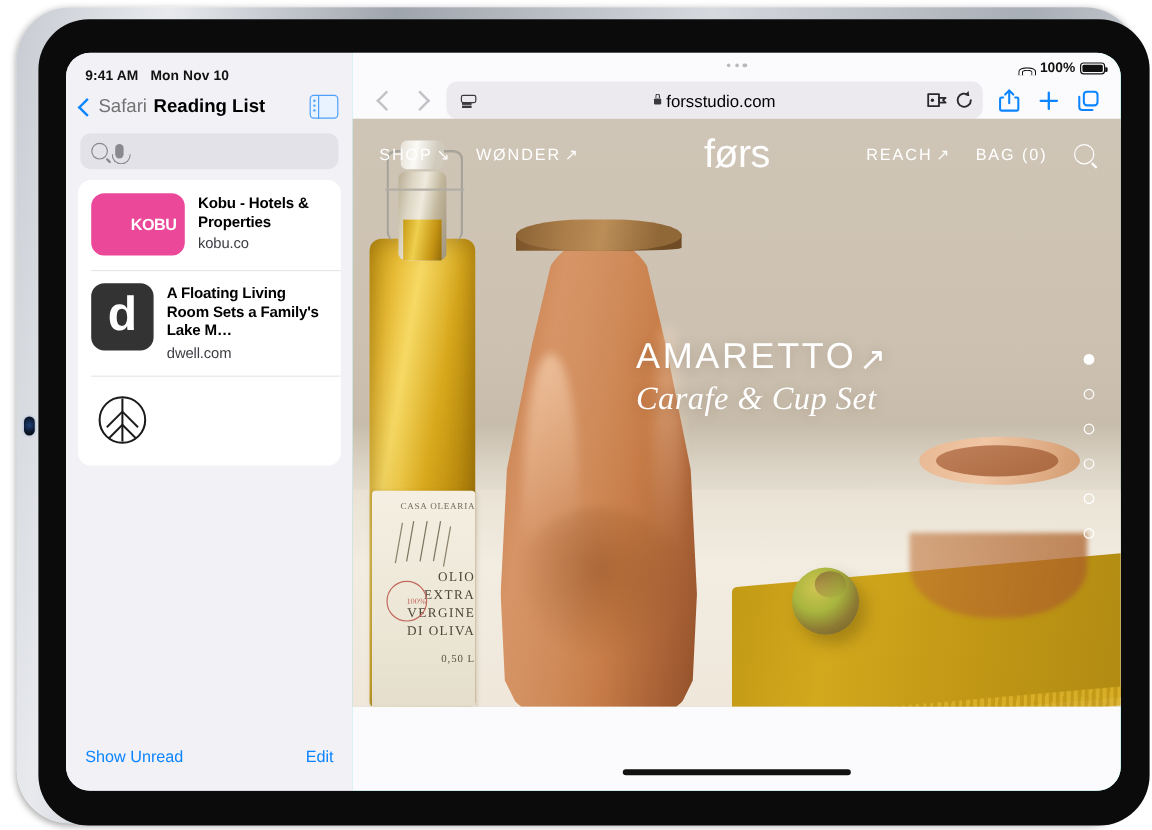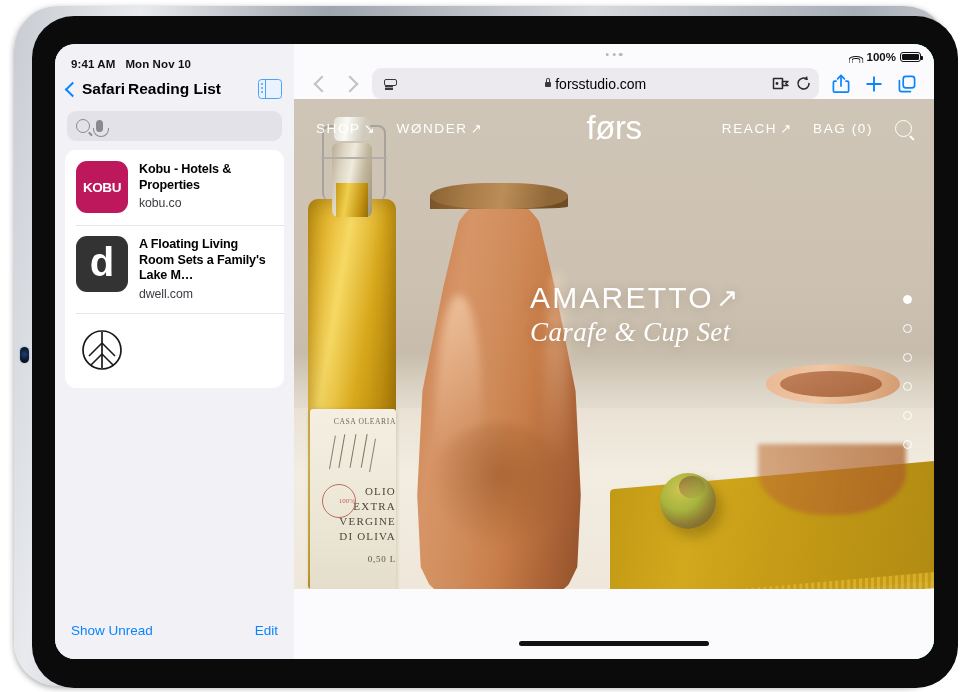--- a/index.html
+++ b/index.html
@@ -18,22 +18,22 @@
   .camera{position:absolute;left:6px;top:341px;width:9px;height:16px;border-radius:5px;
           background:radial-gradient(circle at 50% 45%,#1d3f77 0%,#0d1a30 55%,#060709 100%);
           box-shadow:0 0 2px rgba(60,110,200,.55);}
 
   
   #sidebar{position:absolute;left:0;top:0;width:239px;height:615px;background:#f2f1f6;
            display:flex;flex-direction:column;}
   .statusbar{height:26px;display:flex;align-items:flex-end;padding:0 0 0 16px;
              font-size:11.5px;font-weight:700;color:#111;gap:10px;letter-spacing:.1px;}
   .sb-nav{height:38px;display:flex;align-items:center;padding:0 12px 0 12px;position:relative;}
-  .back-link{display:flex;align-items:center;gap:2px;color:#000000;font-size:15.5px;
-             font-weight:700;cursor:pointer;}
+  .back-link{display:flex;align-items:center;gap:2px;color:#737373;font-size:15.5px;
+             font-weight:400;cursor:pointer;}
   .chev-l{width:9px;height:9px;border-left:2.2px solid #0a84ff;border-bottom:2.2px solid #0a84ff;
           transform:rotate(45deg);margin-right:2px;}
   .sb-title{position:absolute;left:0;right:0;text-align:center;font-size:15.5px;font-weight:700;
             color:#000;pointer-events:none;}
   .sb-toggle{margin-left:auto;width:22px;height:18px;border:1.8px solid #4ea1fb;border-radius:3.5px;
              position:relative;cursor:pointer;background:#e9f2ff;}
   .sb-toggle:before{content:"";position:absolute;left:5.5px;top:-0.5px;bottom:-0.5px;width:1.8px;background:#4ea1fb;}
   .sb-toggle:after{content:"";position:absolute;left:2px;top:3px;width:2px;height:2px;border-radius:50%;
                    background:#4ea1fb;box-shadow:0 4px 0 #4ea1fb,0 8px 0 #4ea1fb;}
 
@@ -48,21 +48,21 @@
              transform:rotate(45deg);border-radius:1px;}
   .mic{width:7px;height:12px;border-radius:4px;background:#8a8a8e;position:relative;flex:none;margin-right:1px;}
   .mic:after{content:"";position:absolute;left:-3.5px;bottom:-5px;width:14px;height:8px;
              border:1.7px solid #8a8a8e;border-top:0;border-radius:0 0 8px 8px;}
 
   .rl-card{margin:0 10px;background:#fff;border-radius:11px;overflow:hidden;}
   .rl-item{display:flex;gap:11px;padding:11px 12px 12px 11px;position:relative;cursor:pointer;}
   .rl-item + .rl-item:before{content:"";position:absolute;left:11px;right:0;top:0;height:1px;background:#e6e6e8;}
   .rl-icon{width:52px;height:52px;border-radius:11px;flex:none;display:flex;align-items:center;
            justify-content:center;overflow:hidden;}
-  .ic-kobu{background:#be185d;color:#fff;font-size:13.5px;font-weight:700;letter-spacing:-.4px;}
+  .ic-kobu{background:#ec4899;color:#fff;font-size:13.5px;font-weight:700;letter-spacing:-.4px;padding-left:26px;}
   .ic-dwell{background:#333333;color:#fff;font-size:40px;font-weight:700;line-height:34px;
             font-family:"Liberation Sans",sans-serif;padding-bottom:4px;}
   .ic-leaf{background:#fff;}
   .rl-txt{min-width:0;padding-top:1px;}
   .rl-title{font-size:12.6px;font-weight:700;color:#000;line-height:15.5px;letter-spacing:-.15px;}
   .rl-host{font-size:12.3px;color:#3c3c43;margin-top:3px;letter-spacing:-.1px;}
 
   .sb-foot{margin-top:auto;height:46px;display:flex;align-items:center;justify-content:space-between;
            padding:0 16px 6px 16px;font-size:13.5px;color:#0a84ff;}
   .sb-foot span{cursor:pointer;}
@@ -136,21 +136,21 @@
   .bot-label{position:absolute;left:10px;top:296px;right:6px;height:190px;border-radius:3px;
     background:linear-gradient(#f4efe2,#ece6d6 60%,#e3dcc9);box-shadow:0 1px 4px rgba(80,60,10,.25);
     font-family:"Liberation Serif",serif;color:#5d5443;text-align:right;overflow:hidden;}
   .bot-label .l1{font-size:7.6px;letter-spacing:.6px;margin-top:8px;opacity:.85;}
   .bot-label .sprig{height:46px;margin-top:2px;position:relative;}
   .bot-label .sprig:before{content:"";position:absolute;left:50%;top:6px;width:1px;height:34px;
     background:#7d7360;transform:translateX(-50%) rotate(10deg);
     box-shadow:-11px 2px 0 #7d7360,11px -2px 0 #7d7360,-20px 5px 0 #8a806b,20px 1px 0 #8a806b;}
   .bot-label .stamp{position:absolute;left:12px;top:56px;width:32px;height:32px;border-radius:50%;
     border:1.4px solid #c06a5e;color:#c06a5e;font-size:7px;line-height:32px;}
-  .bot-label .l2{font-size:11px;letter-spacing:1.2px;line-height:15px;margin-top:10px;color:#4e4636;padding-left:29px;}
+  .bot-label .l2{font-size:11px;letter-spacing:1.2px;line-height:15px;margin-top:0;color:#4e4636;padding-left:29px;}
   .bot-label .l3{font-size:9px;letter-spacing:.8px;margin-top:10px;}
   
   .carafe{position:absolute;left:118px;top:100px;width:174px;height:400px;}
   .car-body{position:absolute;inset:0;
     background:
       linear-gradient(100deg,#b26a3e 0%,#c87f4d 10%,#d79567 26%,#cf8b5a 46%,#c87d48 62%,#a65f34 85%,#8d4e28 100%);
     border-radius:46% 46% 30% 30% / 62% 62% 14% 14%;
     clip-path:polygon(30% 0%,70% 0%,82% 22%,94% 48%,97% 74%,95% 92%,86% 100%,14% 100%,5% 92%,3% 74%,6% 48%,18% 22%);}
   .car-shine{position:absolute;left:14%;top:24%;width:26%;height:56%;border-radius:50%;
     background:linear-gradient(160deg,rgba(255,228,200,.55),rgba(255,210,170,0) 70%);filter:blur(4px);}
@@ -195,21 +195,21 @@
   .sitenav .item{cursor:pointer;display:flex;align-items:center;gap:3px;white-space:nowrap;}
   .arrow{font-size:13px;letter-spacing:0;}
   .brand{position:absolute;left:50%;transform:translateX(-50%);font-size:33px;letter-spacing:-.5px;
          font-weight:300;color:#fff;cursor:pointer;}
   .right-grp{margin-left:auto;}
   .srch{width:15px;height:15px;border:1.7px solid #fff;border-radius:50%;position:relative;cursor:pointer;}
   .srch:after{content:"";position:absolute;right:-4px;bottom:-3px;width:6px;height:1.7px;background:#fff;
               transform:rotate(45deg);border-radius:1px;}
 
   .hero-copy{position:absolute;left:236px;top:182px;color:#fff;text-shadow:0 1px 10px rgba(90,60,40,.25);}
-  .hero-h1{font-size:30px;letter-spacing:2.2px;font-weight:400;display:flex;align-items:center;gap:2px;}
+  .hero-h1{font-size:30px;letter-spacing:2.2px;font-weight:400;display:flex;align-items:flex-end;gap:2px;}
   .hero-h1 .ar{font-size:27px;letter-spacing:0;}
   .hero-h2{font-family:"Liberation Serif",serif;font-style:italic;font-size:27px;margin-top:2px;
            letter-spacing:.4px;}
 
   .pager{position:absolute;right:22px;top:196px;display:flex;flex-direction:column;gap:20px;}
   .pager i{width:9px;height:9px;border-radius:50%;border:1.6px solid #fff;box-sizing:border-box;
            display:block;cursor:pointer;}
   .pager i.on{background:#fff;}
 
   #pagefoot{position:absolute;left:0;right:0;top:545px;height:70px;background:#fbfbfd;}

